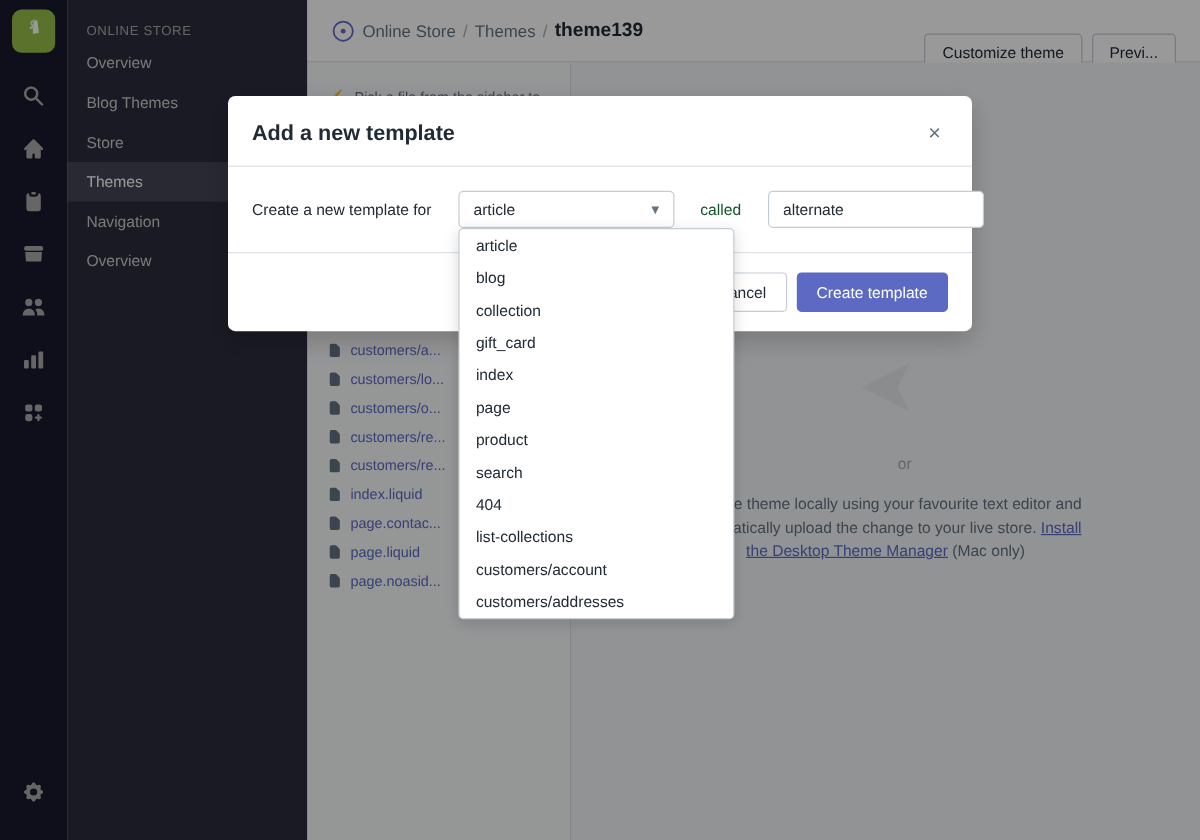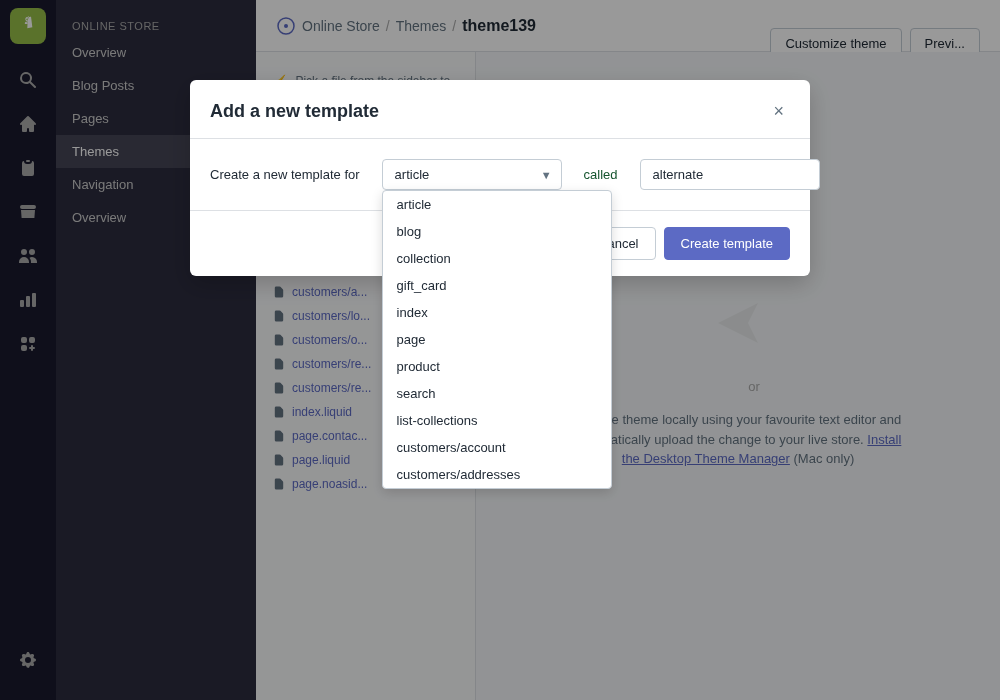--- a/index.html
+++ b/index.html
@@ -344,22 +344,22 @@
       <svg viewBox="0 0 20 20" style="width:20px;height:20px;fill:#aaa;">
           <path fill-rule="evenodd" d="M11.49 3.17c-.38-1.56-2.6-1.56-2.98 0a1.532 1.532 0 01-2.286.948c-1.372-.836-2.942.734-2.106 2.106.54.886.061 2.042-.947 2.287-1.561.379-1.561 2.6 0 2.978a1.532 1.532 0 01.947 2.287c-.836 1.372.734 2.942 2.106 2.106a1.532 1.532 0 012.287.947c.379 1.561 2.6 1.561 2.978 0a1.533 1.533 0 012.287-.947c1.372.836 2.942-.734 2.106-2.106a1.533 1.533 0 01.947-2.287c1.561-.379 1.561-2.6 0-2.978a1.532 1.532 0 01-.947-2.287c.836-1.372-.734-2.942-2.106-2.106a1.532 1.532 0 01-2.287-.947zM10 13a3 3 0 100-6 3 3 0 000 6z" clip-rule="evenodd"></path>
         </svg>
     </div>
   </div>
 </div>
 
 <div class="secondary-nav">
   <div class="secondary-nav-title">Online Store</div>
   <div class="secondary-nav-item">Overview</div>
-  <div class="secondary-nav-item">Blog Posts</div>
-  <div class="secondary-nav-item">Pages</div>
+  <div class="secondary-nav-item">Blog Themes</div>
+  <div class="secondary-nav-item">Store</div>
   <div class="secondary-nav-item active">Themes</div>
   <div class="secondary-nav-item">Navigation</div>
   <div class="secondary-nav-item">Overview</div>
 </div>
 
 <div class="main-content">
 
   <div class="topbar">
     <div class="breadcrumb">
       <svg style="width:20px;height:20px;fill:#5c6ac4;" viewBox="0 0 20 20">
@@ -517,20 +517,21 @@
           
           <div class="dropdown-list">
             <div class="dropdown-item">article</div>
             <div class="dropdown-item">blog</div>
             <div class="dropdown-item">collection</div>
             <div class="dropdown-item">gift_card</div>
             <div class="dropdown-item">index</div>
             <div class="dropdown-item">page</div>
             <div class="dropdown-item">product</div>
             <div class="dropdown-item">search</div>
+            <div class="dropdown-item">404</div>
             <div class="dropdown-item">list-collections</div>
             <div class="dropdown-item">customers/account</div>
             <div class="dropdown-item">customers/addresses</div>
 
           </div>
         </div>
         <span class="form-label-called">called</span>
         <input class="called-input" type="text" value="alternate" style="">
       </div>
     </div>

